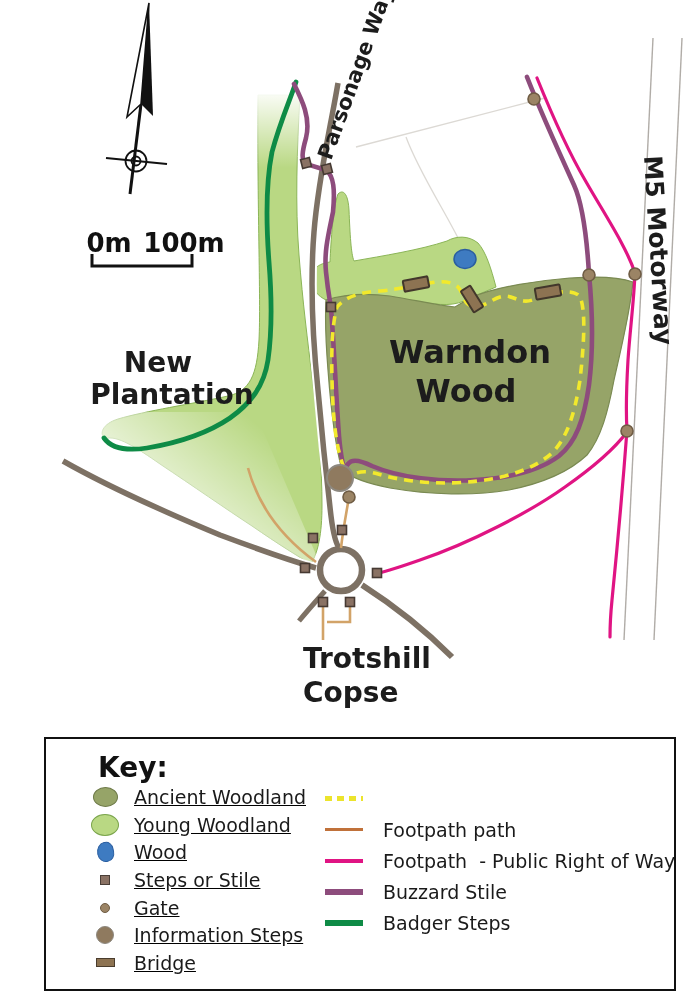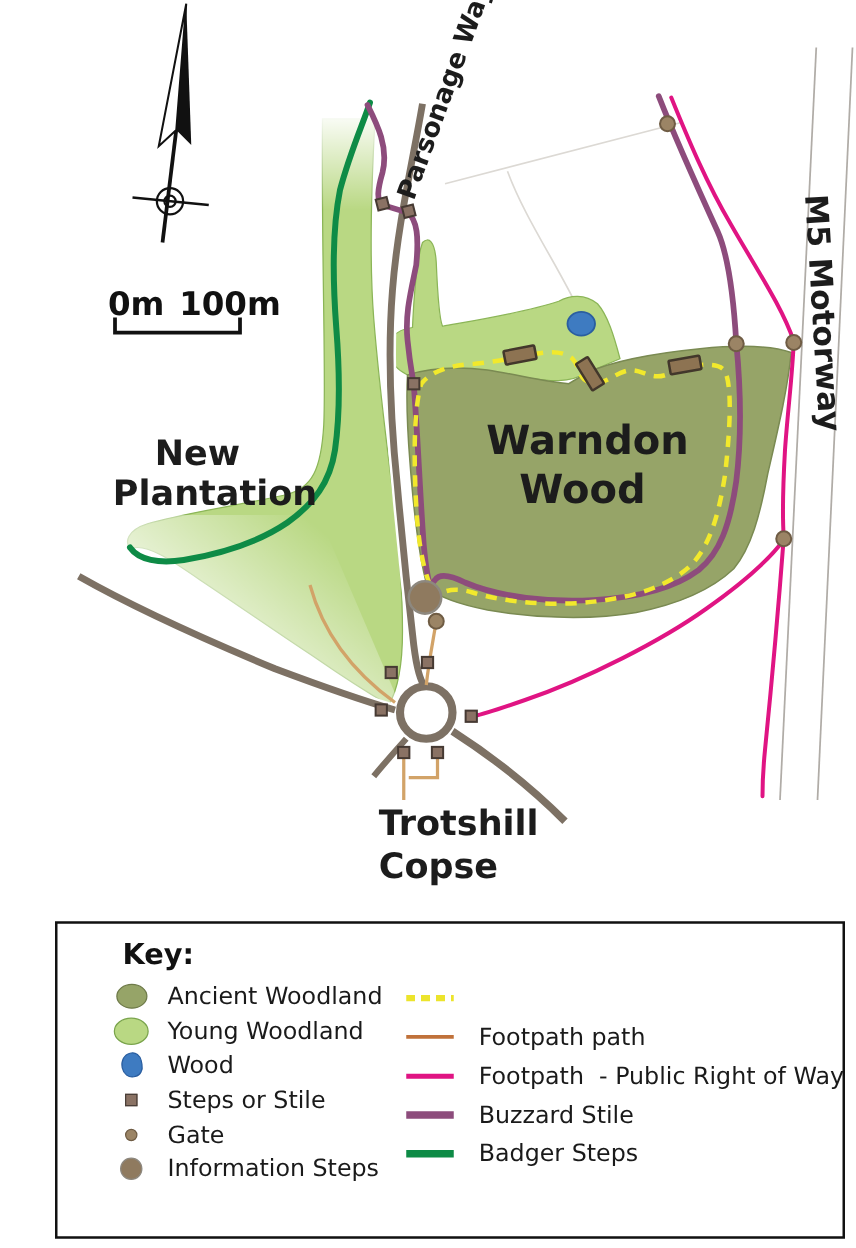--- a/index.html
+++ b/index.html
@@ -12,28 +12,28 @@
 
   .map-label { fill:#1c1c1c; font-weight:bold; font-family:"DejaVu Sans", sans-serif; }
   .scale-text { fill:#111; font-weight:bold; font-size:26px; font-family:"DejaVu Sans", sans-serif; }
 
   
   .key-box {
     position:absolute; left:44px; top:737px; width:632px; height:254px;
     background:#ffffff; border:2.5px solid #111; box-sizing:border-box;
   }
   .key-title {
-    position:absolute; left:52px; top:12px; font-size:23px; font-weight:bold; color:#111;
+    position:absolute; left:52px; top:12px; font-size:28px; font-weight:bold; color:#111;
     font-family:"DejaVu Sans", sans-serif;
   }
   .key-col { position:absolute; top:44px; }
   .key-col.left  { left:36px; }
   .key-col.right { left:279px; }
   .key-row { display:flex; align-items:center; }
-  .key-col.left  .key-row { height:27.7px; }
+  .key-col.left  .key-row { height:27.7px;text-decoration:underline; }
   .key-col.right .key-row { height:31.2px; }
   .key-sym-cell  { width:46px; display:flex; justify-content:center; align-items:center; }
   .key-line-cell { width:38px; display:flex; align-items:center; }
   .key-label {
     margin-left:6px; font-size:19px; color:#1a1a1a; white-space:pre;
     font-family:"DejaVu Sans", sans-serif;
   }
   .key-col.right .key-label { margin-left:20px; }
 
   
@@ -301,20 +301,26 @@
             <span class="sym-gate"></span>
           </span>
         <span class="key-label">Gate</span>
       </div>
       <div class="key-row">
         <span class="key-sym-cell">
             <span class="sym-info"></span>
           </span>
         <span class="key-label">Information Steps</span>
       </div>
+      <div class="key-row">
+        <span class="key-sym-cell">
+            <span class="sym-bridge"></span>
+          </span>
+        <span class="key-label">Bridge</span>
+      </div>
     </div>
 
     <div class="key-col right">
       <div class="key-row">
         <span class="key-line-cell">
             <span class="line-swatch sw-dashed"></span>
           </span>
       </div>
       <div class="key-row">
         <span class="key-line-cell">

